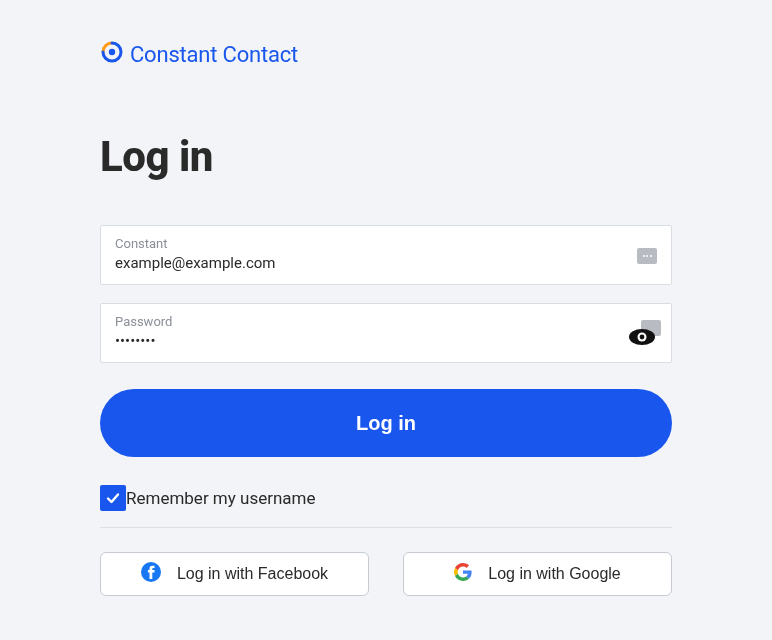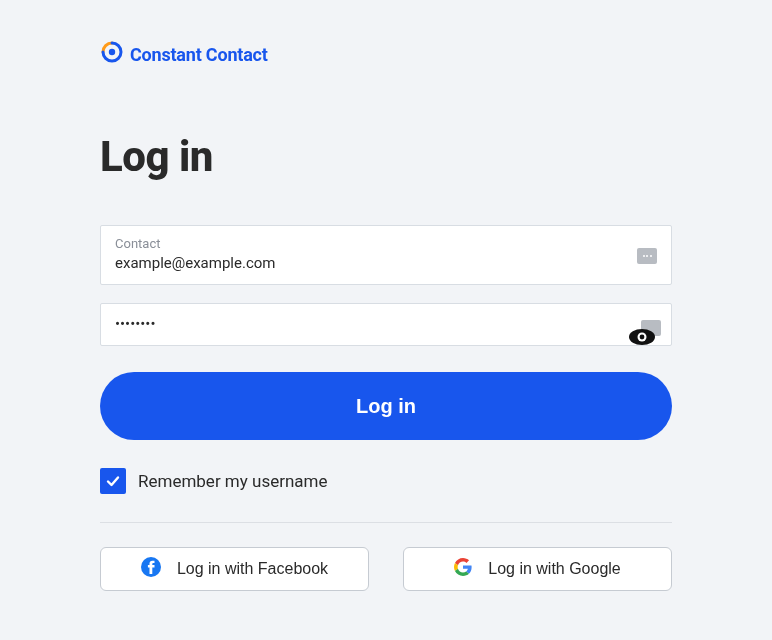--- a/index.html
+++ b/index.html
@@ -14,22 +14,22 @@
       padding: 40px 100px 0 100px;
     }
     .logo-wrap {
       display: flex;
       align-items: center;
       gap: 6px;
       margin-bottom: 64px;
     }
     .logo-text {
       color: #1856ed;
-      font-weight: 700;
-      font-size: 18px;
+      font-weight: 400;
+      font-size: 22px;
       letter-spacing: -0.2px;
     }
     h1.title {
       font-size: 42px;
       font-weight: 800;
       color: #2a2a2a;
       margin-bottom: 44px;
       letter-spacing: -0.5px;
     }
     .field {
@@ -92,23 +92,22 @@
       border-radius: 34px;
       height: 68px;
       font-size: 20px;
       font-weight: 700;
       cursor: pointer;
       margin-top: 8px;
     }
     .remember-row {
       display: flex;
       align-items: center;
-      gap: 12px;
       margin-top: 28px;
-      padding-bottom: 28px;
+      padding-bottom: 16px;
       border-bottom: 1px solid #dcdfe4;
     }
     .checkbox {
       width: 26px;
       height: 26px;
       background: #1856ed;
       border: none;
       display: flex;
       align-items: center;
       justify-content: center;
@@ -156,30 +155,31 @@
         <path d="M3 12 A9 9 0 1 0 12 3" stroke="#1856ed" stroke-width="3" stroke-linecap="round"></path>
         <circle cx="12" cy="12" r="3.2" fill="#1856ed"></circle>
       </svg>
     </span>
     <span class="logo-text">Constant Contact</span>
   </div>
 
   <h1 class="title">Log in</h1>
 
   <div class="field">
-    <span class="field-label">Contact</span>
+    <span class="field-label">Constant</span>
     <input type="text" class="field-input" value="example@example.com" style="">
     <span class="field-badge">
       <span class="dot"></span>
         <span class="dot"></span>
         <span class="dot"></span>
     </span>
   </div>
 
   <div class="field">
+    <span class="field-label">Password</span>
     <input type="password" class="field-input" value="••••••••" style="">
     <span class="eye-wrap">
       <span class="eye-badge"></span>
       <span style="position:relative;">
         <svg width="30" height="22" viewBox="0 0 30 22">
           <ellipse cx="15" cy="11" rx="13" ry="8" fill="#111"></ellipse>
           <circle cx="15" cy="11" r="4.5" fill="#fff"></circle>
           <circle cx="15" cy="11" r="2.4" fill="#111"></circle>
         </svg>
       </span>

